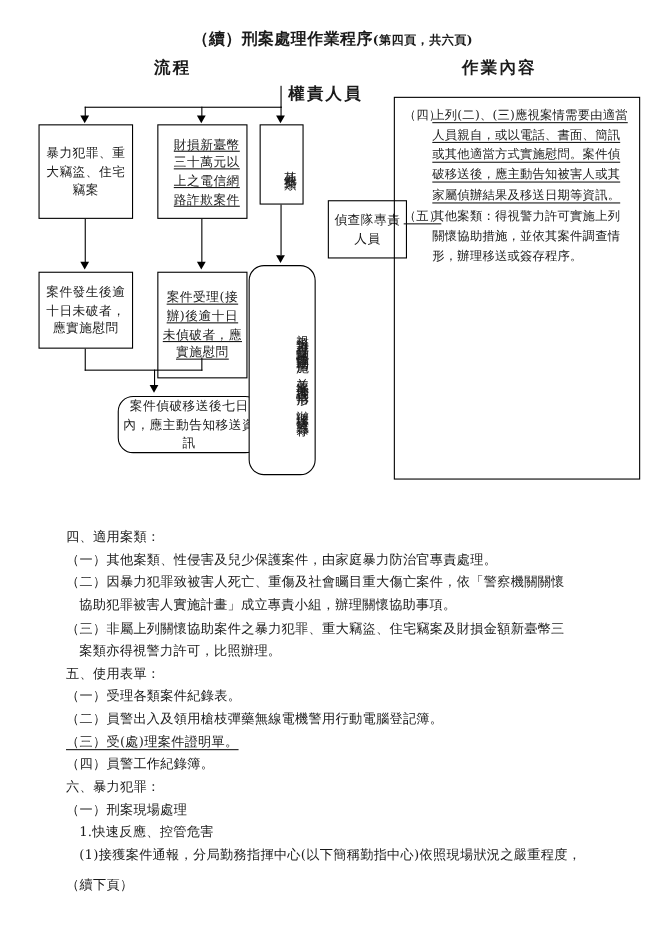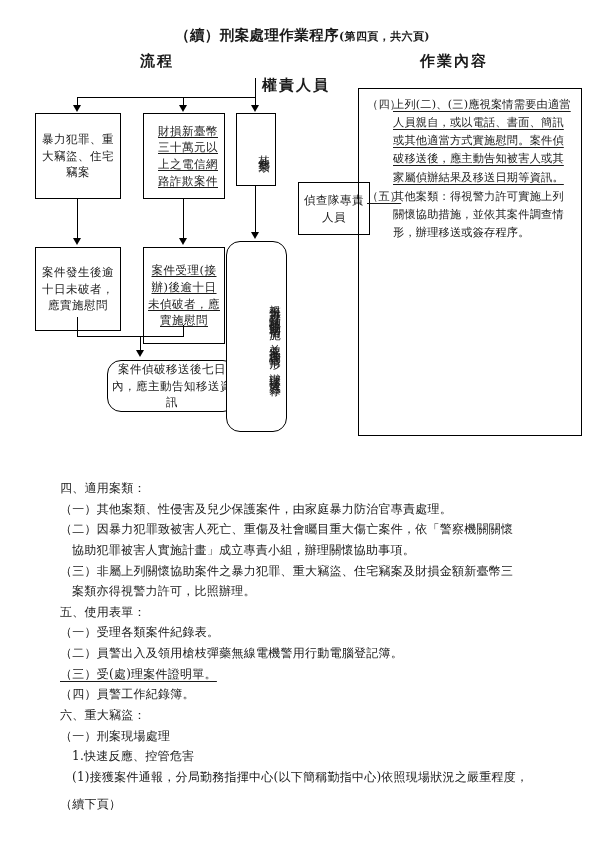--- a/index.html
+++ b/index.html
@@ -88,21 +88,21 @@
     writing-mode: vertical-rl;
     text-orientation: upright;
     letter-spacing: 2px;
     line-height: 1.5;
   }
 
   
   #box-violent  { left: 35px;  top: 29px;  width: 86px;  height: 86px; }
   #box-fraud    { left: 143px; top: 29px;  width: 82px;  height: 86px; padding-left: 11px; }
   #box-other    { left: 236px; top: 29px;  width: 40px;  height: 73px; }
-  #box-visit1   { left: 35px;  top: 163px; width: 86px;  height: 84px; }
+  #box-visit1   { left: 35px;  top: 163px; width: 86px;  height: 70px; }
   #box-visit2   { left: 143px; top: 163px; width: 82px;  height: 97px; }
   #box-notify   { left: 76px;  top: 276px; width: 130px; height: 52px; margin-left: 31px; }
   #box-care     { left: 226px; top: 157px; width: 61px;  height: 191px; }
   #box-team     { left: 298px; top: 98px;  width: 72px;  height: 53px; }
 
   
   .ln { position: absolute; background: #000; }
   .ln.h { height: 1.4px; }
   .ln.v { width: 1.4px; }
   .arrow {
@@ -249,20 +249,20 @@
     <div class="p-l2">（一）其他案類、性侵害及兒少保護案件，由家庭暴力防治官專責處理。</div>
     <div class="p-l2">（二）因暴力犯罪致被害人死亡、重傷及社會矚目重大傷亡案件，依「警察機關關懷</div>
     <div class="p-l3">協助犯罪被害人實施計畫」成立專責小組，辦理關懷協助事項。</div>
     <div class="p-l2"><span>（三）非屬上列關懷協助案件之暴力犯罪、重大竊盜、住宅竊案及財損金額新臺幣三</span></div>
     <div class="p-l3">案類亦得視警力許可，比照辦理。</div>
     <div class="p-l1">五、使用表單：</div>
     <div class="p-l2">（一）受理各類案件紀錄表。</div>
     <div class="p-l2">（二）員警出入及領用槍枝彈藥無線電機警用行動電腦登記簿。</div>
     <div class="p-l2"><span class="u">（三）受(處)理案件證明單。</span></div>
     <div class="p-l2">（四）員警工作紀錄簿。</div>
-    <div class="p-l1">六、重大竊盜：</div>
+    <div class="p-l1">六、暴力犯罪：</div>
     <div class="p-l2">（一）刑案現場處理</div>
     <div class="p-l3">1.快速反應、控管危害</div>
     <div class="p-l3">(1)接獲案件通報，分局勤務指揮中心(以下簡稱勤指中心)依照現場狀況之嚴重程度，</div>
   </div>
 
   <div class="footer-note">（續下頁）</div>
 </div>
 
 </body></html>

